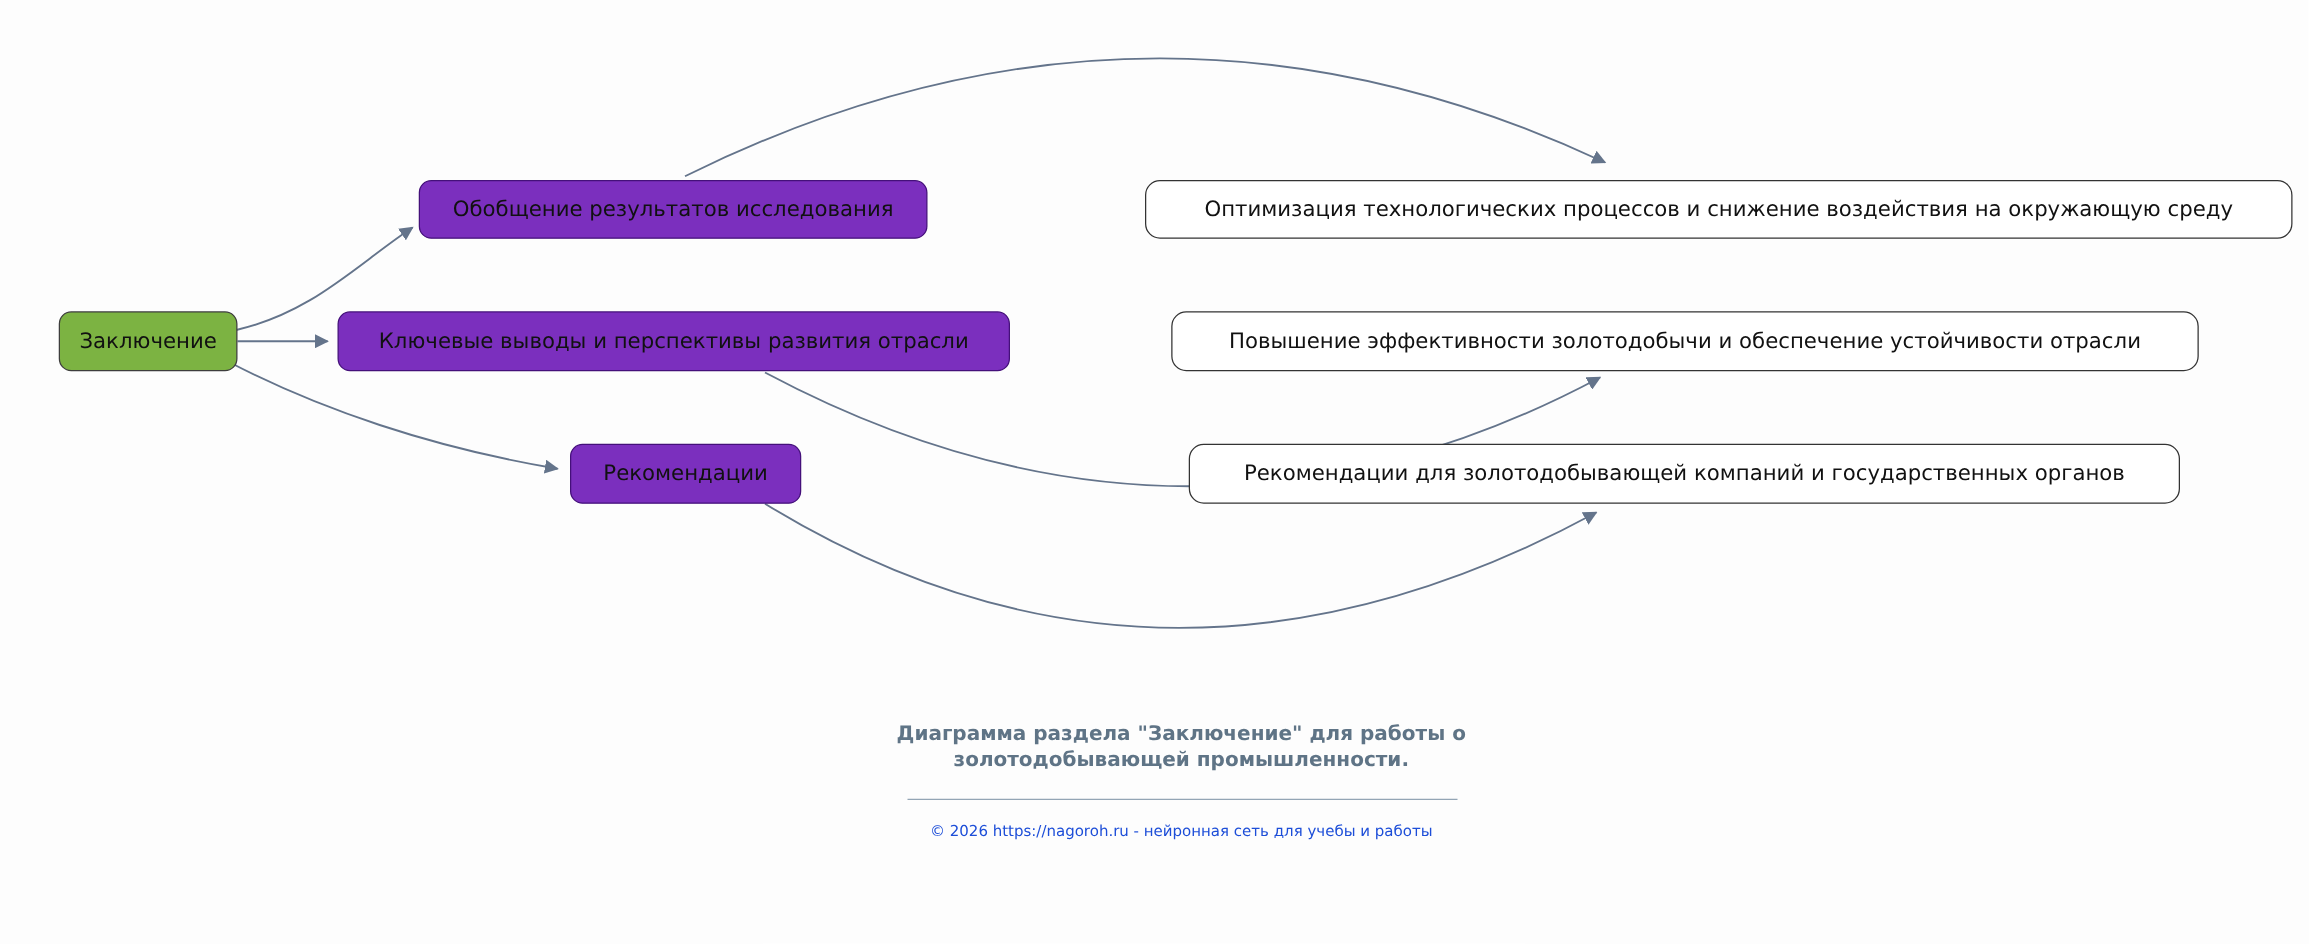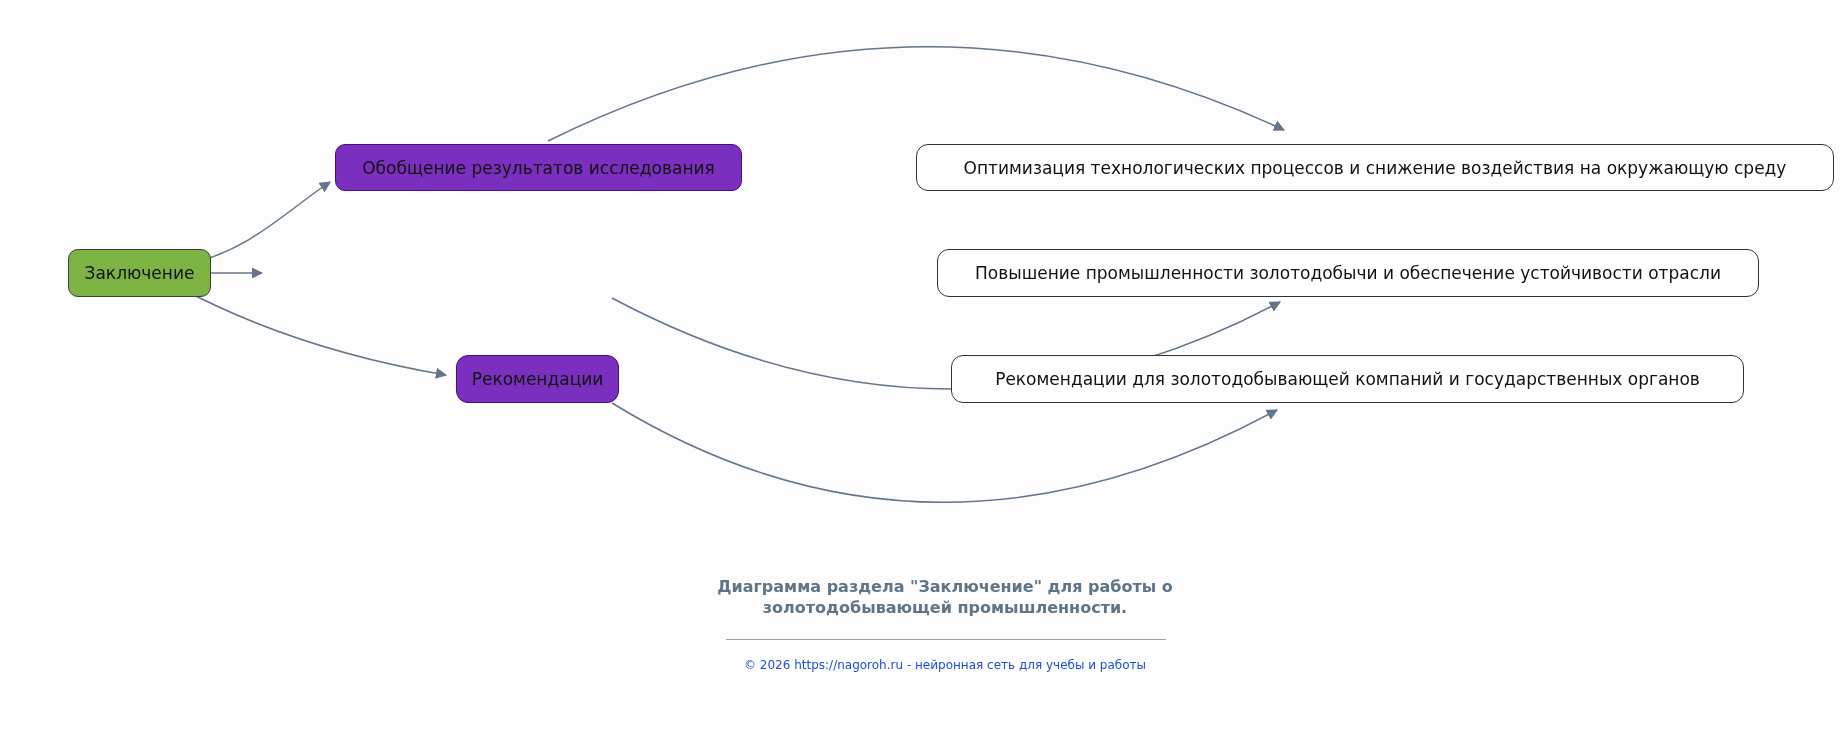--- a/index.html
+++ b/index.html
@@ -26,29 +26,28 @@
     border-radius: 10px;
     font-size: 17px;
     color: #111111;
     padding: 12px 10px;
     white-space: nowrap;
   }
   .node.root {
     left: 47px; top: 249px; width: 143px; height: 48px;
     background: #7cb342;
     border: 1.6px solid #3d3d3d;
-    margin-left: 21px;
   }
   .node.branch {
     background: #7b2fbe;
     border: 1.6px solid #44107a;
   }
   .node.b1 { left: 335px; top: 144px; width: 407px; height: 47px; }
   .node.b2 { left: 270px; top: 249px; width: 538px; height: 48px; }
-  .node.b3 { left: 456px; top: 355px; width: 163px; height: 48px; border-radius: 12px; }
+  .node.b3 { left: 456px; top: 355px; width: 185px; height: 48px; }
   .node.leaf {
     background: #ffffff;
     border: 1.6px solid #333333;
     border-radius: 12px;
   }
   .node.l1 { left: 916px; top: 144px; width: 918px; height: 47px; }
   .node.l2 { left: 937px; top: 249px; width: 822px; height: 48px; }
   .node.l3 { left: 951px; top: 355px; width: 793px; height: 48px; }
   .caption {
     position: absolute;
@@ -91,24 +90,25 @@
     <path d="M 190 273 L 262 273" fill="none" stroke="#64748b" stroke-width="1.5" marker-end="url(#arrow)"></path>
     <path d="M 184 290 C 255 327, 345 358, 446 375" fill="none" stroke="#64748b" stroke-width="1.5" marker-end="url(#arrow)"></path>
     <path d="M 548 141 Q 917 -42, 1284 130" fill="none" stroke="#64748b" stroke-width="1.5" marker-end="url(#arrow)"></path>
     <path d="M 612 298 Q 950 478, 1280 302" fill="none" stroke="#64748b" stroke-width="1.5" marker-end="url(#arrow)"></path>
     <path d="M 612 403 Q 930 598, 1277 410" fill="none" stroke="#64748b" stroke-width="1.5" marker-end="url(#arrow)"></path>
   </svg>
 
   <div class="node root">Заключение</div>
 
   <div class="node branch b1">Обобщение результатов исследования</div>
+  <div class="node branch b2">Ключевые выводы и перспективы развития отрасли</div>
   <div class="node branch b3">Рекомендации</div>
 
   <div class="node leaf l1">Оптимизация технологических процессов и снижение воздействия на окружающую среду</div>
-  <div class="node leaf l2">Повышение промышленности золотодобычи и обеспечение устойчивости отрасли</div>
+  <div class="node leaf l2">Повышение эффективности золотодобычи и обеспечение устойчивости отрасли</div>
   <div class="node leaf l3">Рекомендации для золотодобывающей компаний и государственных органов</div>
 
   <div class="caption">
     <div>Диаграмма раздела "Заключение" для работы о</div>
     <div>золотодобывающей промышленности.</div>
   </div>
   <div class="divider"></div>
   <div class="copyright">© 2026 https://nagoroh.ru - нейронная сеть для учебы и работы</div>
 
 </div>

